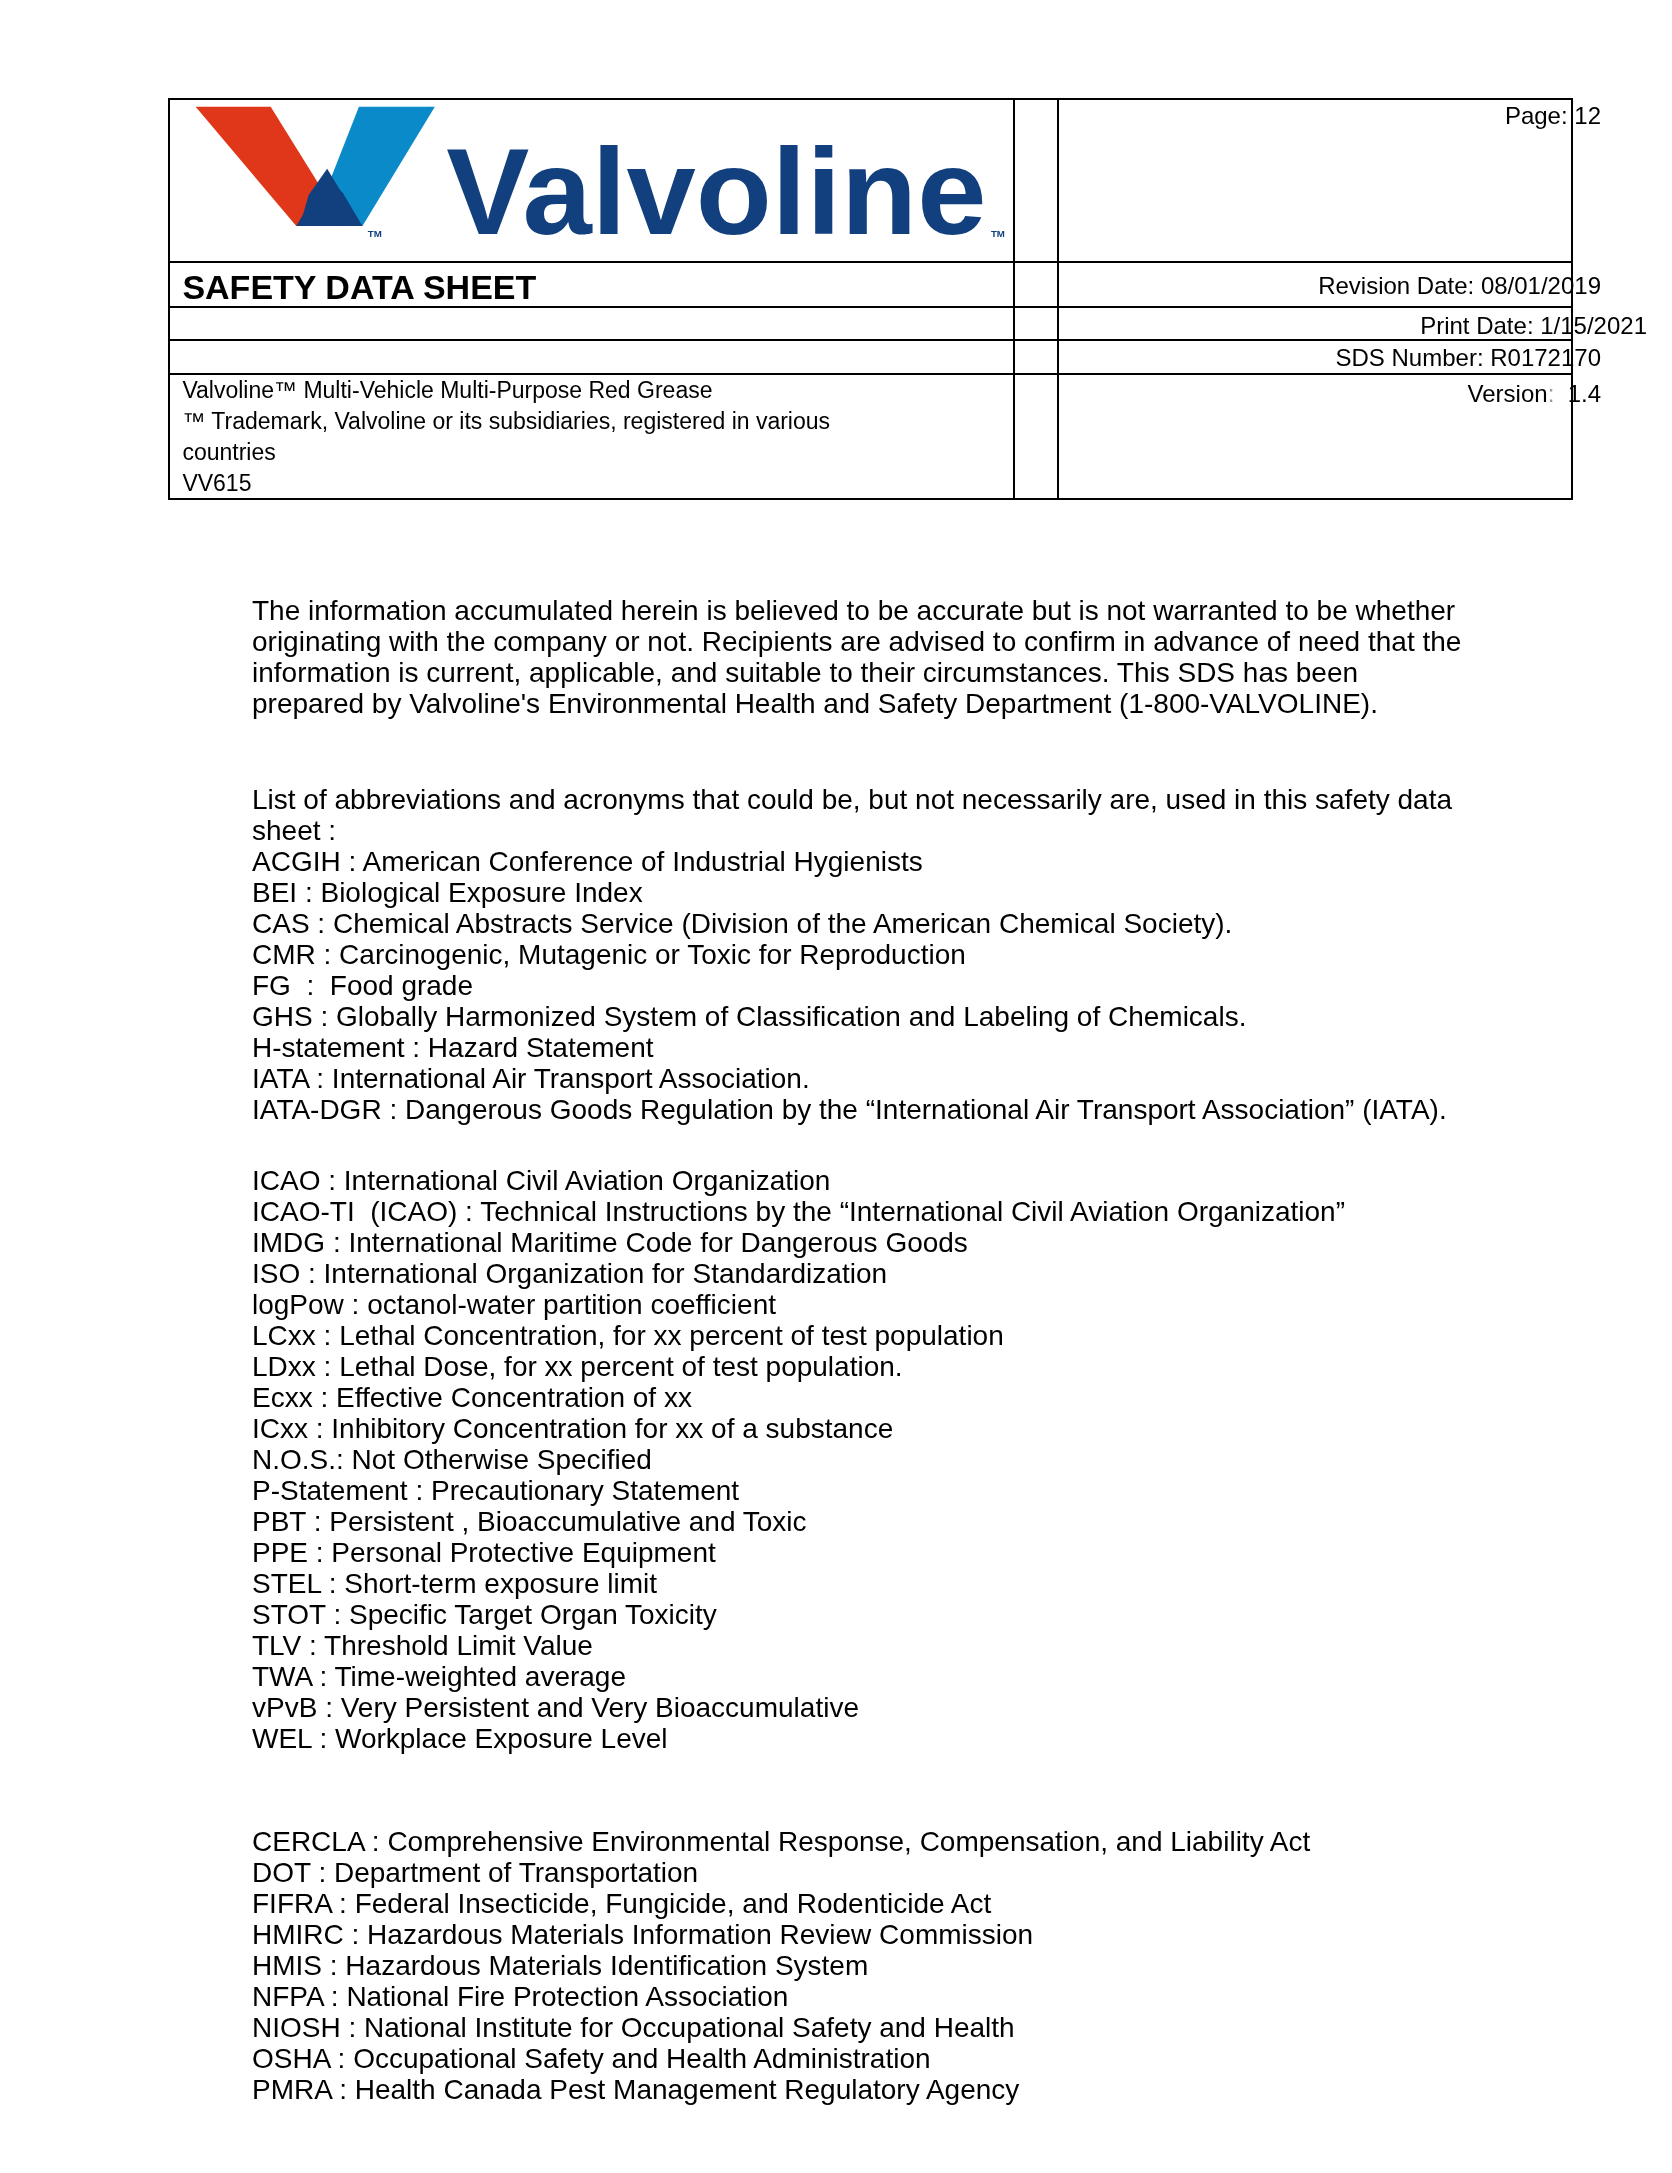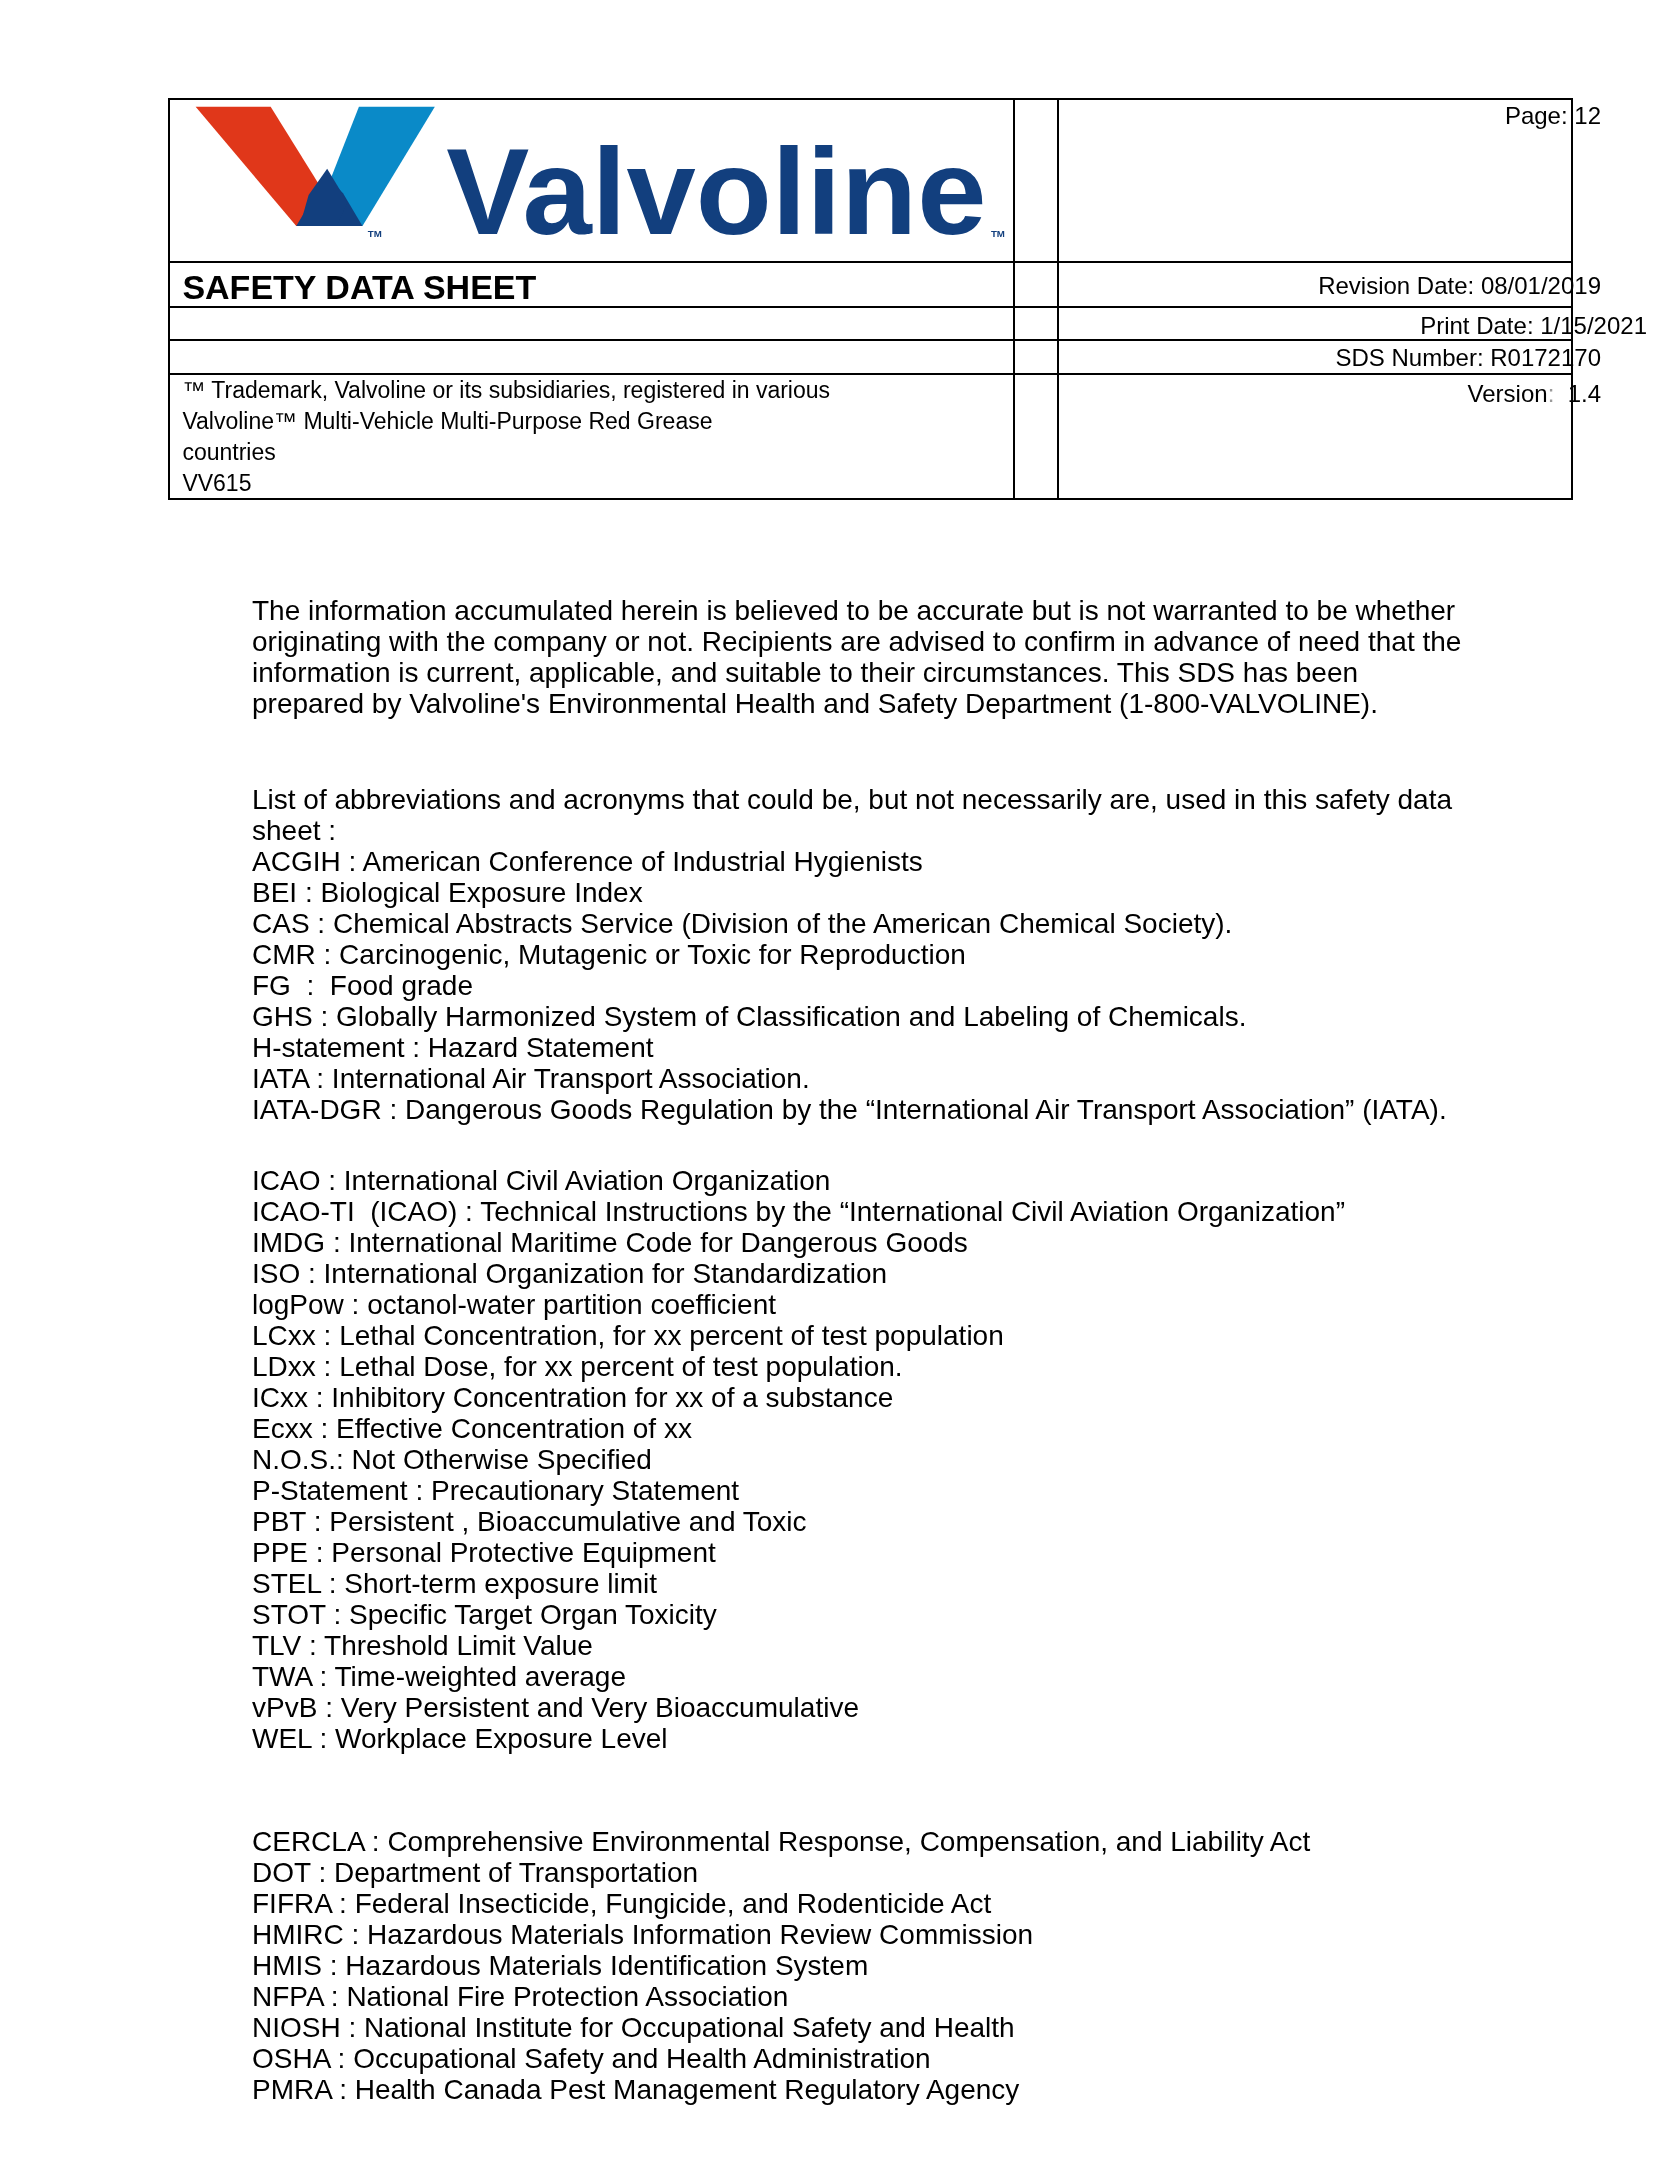--- a/index.html
+++ b/index.html
@@ -63,22 +63,22 @@
         <text x="198" y="150" font-family="Liberation Sans, sans-serif" font-size="11" font-weight="bold" fill="#123F7E">TM</text>
 
         <text x="287" y="146" font-family="Liberation Sans, sans-serif" font-weight="bold" font-size="138" fill="#123F7E" textLength="612" lengthAdjust="spacingAndGlyphs">Valvoline</text>
         <text x="904" y="150" font-family="Liberation Sans, sans-serif" font-size="11" font-weight="bold" fill="#123F7E">TM</text>
       </svg>
     </div>
 
     <div class="sds-title">SAFETY DATA SHEET</div>
 
     <div class="product">
+      <div>Valvoline™ Multi-Vehicle Multi-Purpose Red Grease</div>
       <div>™ Trademark, Valvoline or its subsidiaries, registered in various</div>
-      <div>Valvoline™ Multi-Vehicle Multi-Purpose Red Grease</div>
       <div>countries</div>
       <div>VV615</div>
     </div>
 
     <div class="right-col rc-page">Page: 12</div>
     <div class="right-col rc-rev">Revision Date:  08/01/2019</div>
     <div class="right-col rc-print">Print Date: 1/15/2021</div>
     <div class="right-col rc-sds">SDS Number: R0172170</div>
     <div class="right-col rc-ver"><span>Version</span><span class="muted">:</span><span style="white-space:pre">  1.4</span></div>
   </div>
@@ -105,22 +105,22 @@
   </div>
 
   <div class="body-text list-b">
     <div>ICAO : International Civil Aviation Organization</div>
     <div style="white-space:pre">ICAO-TI  (ICAO) : Technical Instructions by the “International Civil Aviation Organization”</div>
     <div>IMDG : International Maritime Code for Dangerous Goods</div>
     <div>ISO : International Organization for Standardization</div>
     <div>logPow : octanol-water partition coefficient</div>
     <div>LCxx : Lethal Concentration, for xx percent of test population</div>
     <div>LDxx : Lethal Dose, for xx percent of test population.</div>
+    <div>Ecxx : Effective Concentration of xx</div>
     <div>ICxx : Inhibitory Concentration for xx of a substance</div>
-    <div>Ecxx : Effective Concentration of xx</div>
     <div>N.O.S.: Not Otherwise Specified</div>
     <div>P-Statement : Precautionary Statement</div>
     <div>PBT : Persistent , Bioaccumulative and Toxic</div>
     <div>PPE : Personal Protective Equipment</div>
     <div>STEL : Short-term exposure limit</div>
     <div>STOT : Specific Target Organ Toxicity</div>
     <div>TLV : Threshold Limit Value</div>
     <div>TWA : Time-weighted average</div>
     <div>vPvB : Very Persistent and Very Bioaccumulative</div>
     <div>WEL : Workplace Exposure Level</div>

